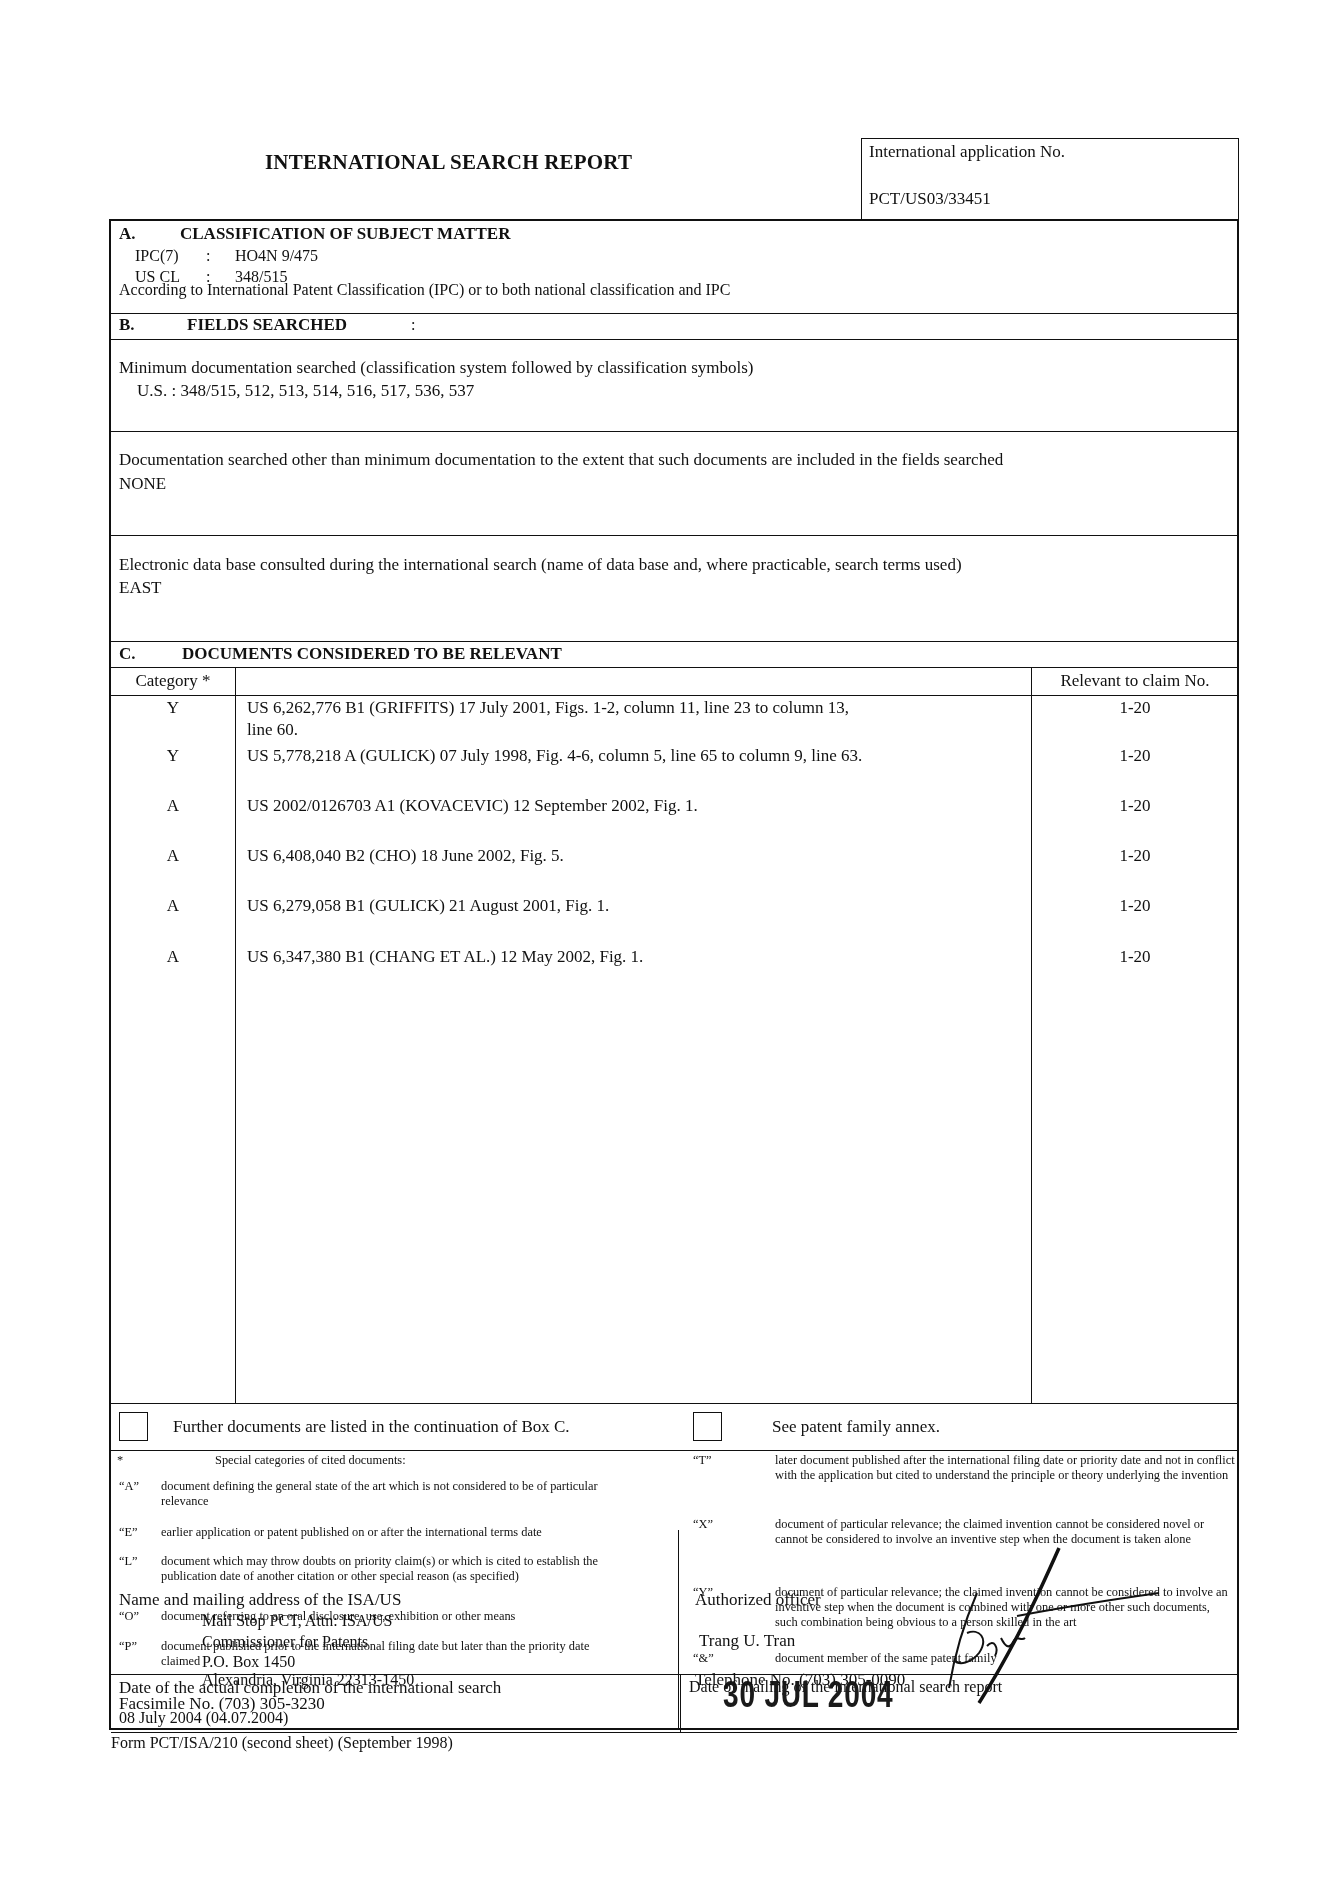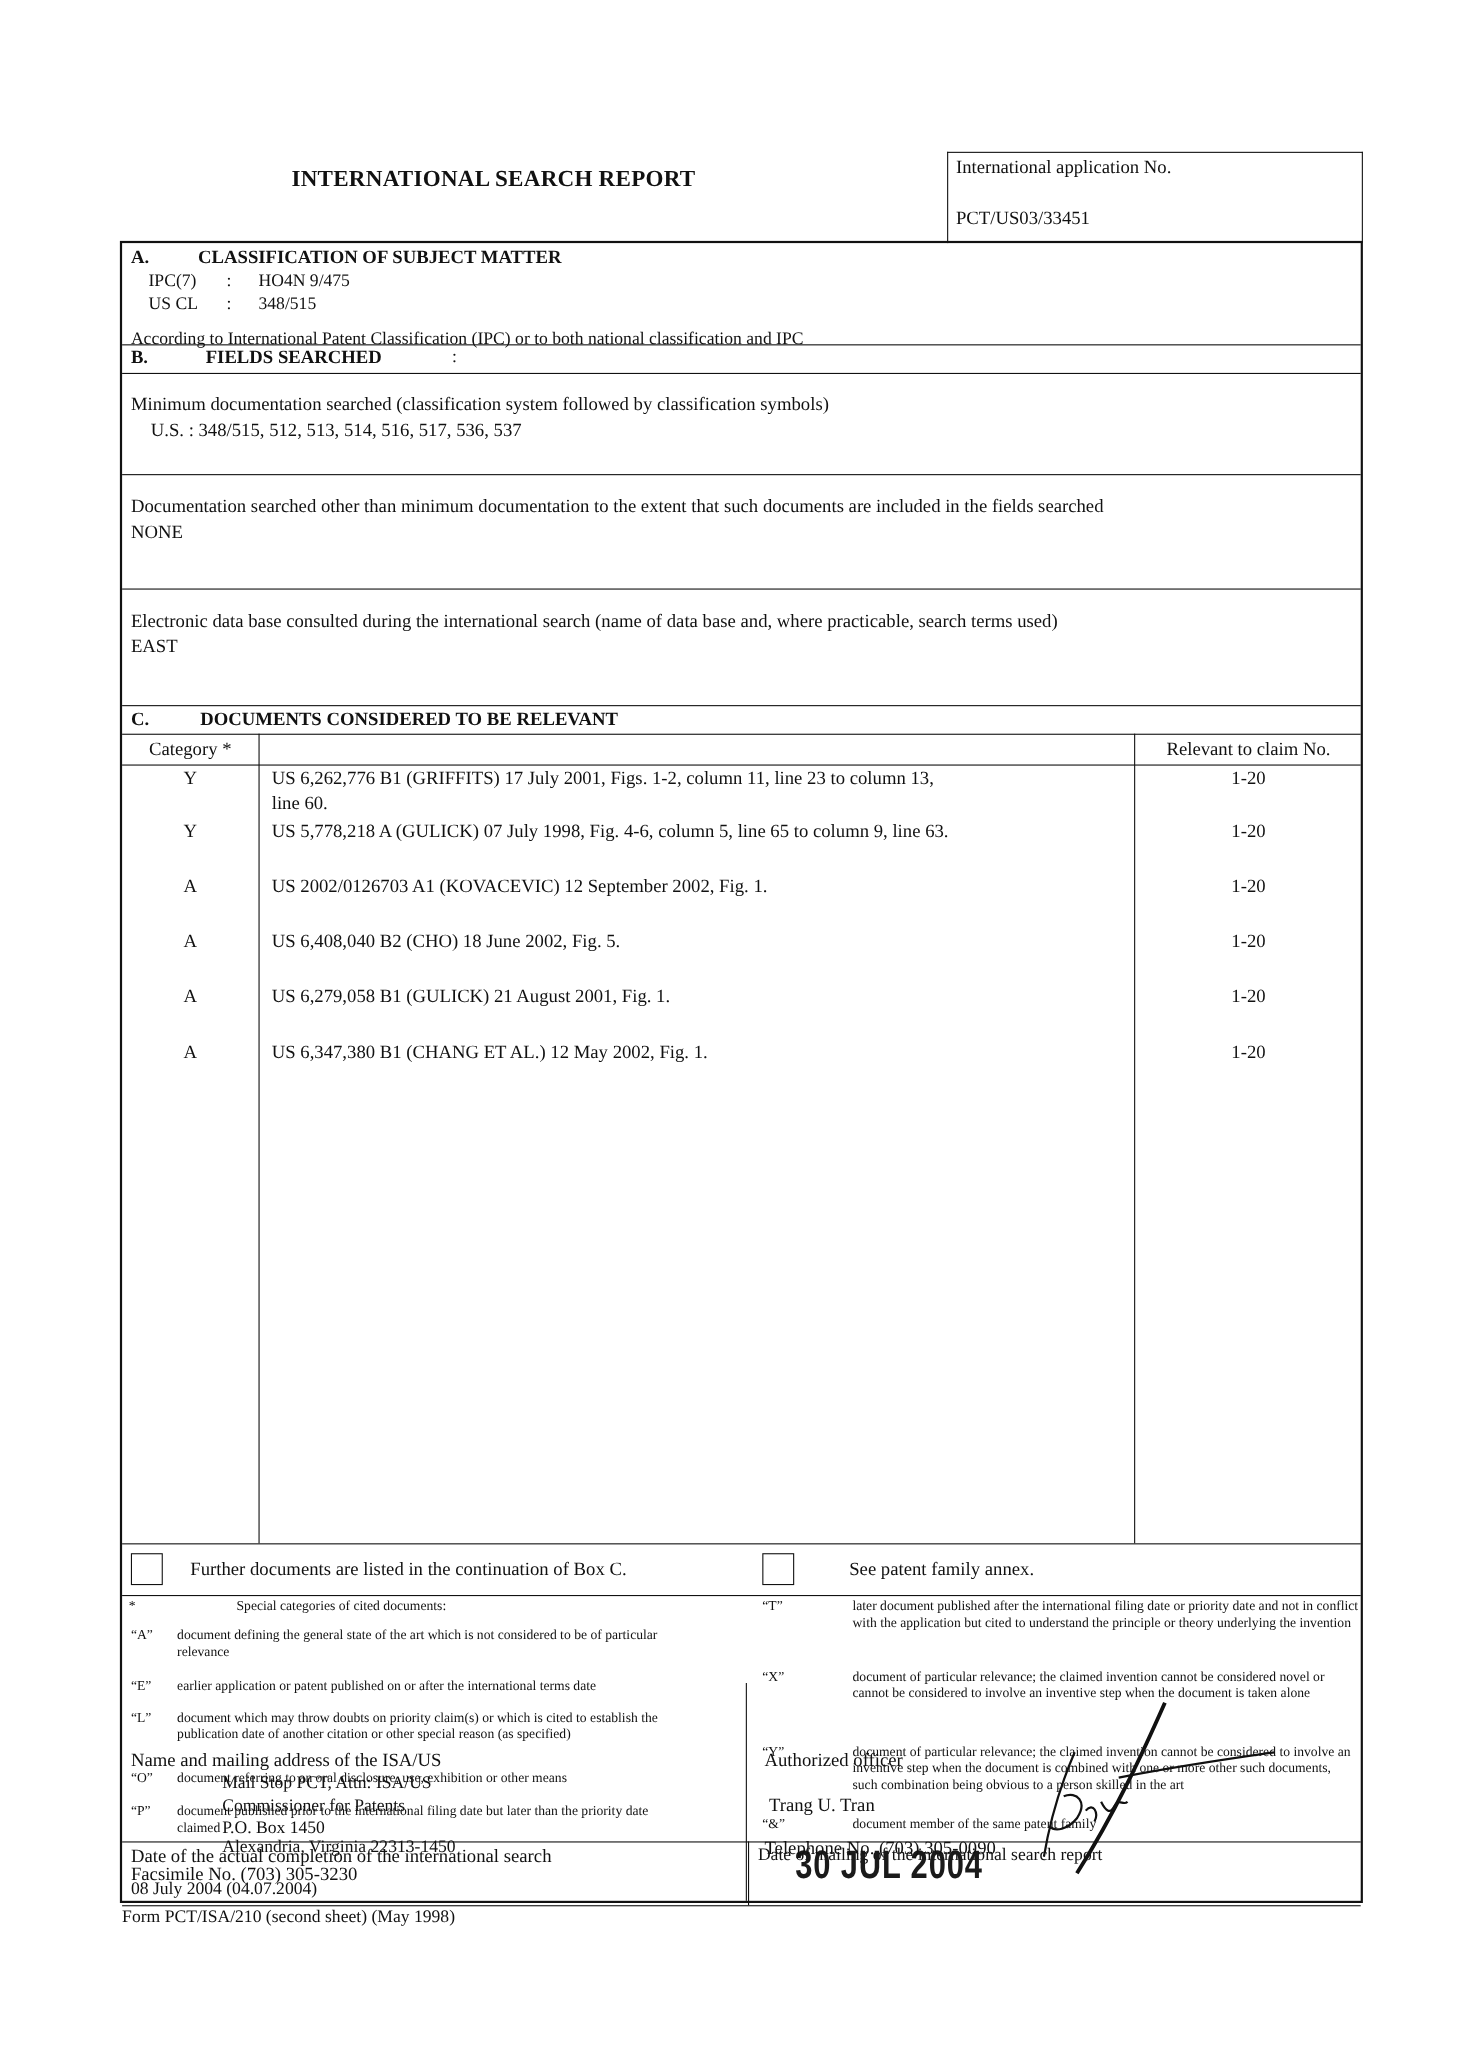--- a/index.html
+++ b/index.html
@@ -33,21 +33,21 @@
 <div class="abs frame">
 
   <div class="abs b t17" style="left:8px; top:3px;">A.</div>
   <div class="abs b t17" style="left:69px; top:3px;">CLASSIFICATION OF SUBJECT MATTER</div>
   <div class="abs t16" style="left:24px; top:26px;">IPC(7)</div>
   <div class="abs t16" style="left:95px; top:26px;">:</div>
   <div class="abs t16" style="left:124px; top:26px;">HO4N 9/475</div>
   <div class="abs t16" style="left:24px; top:47px;">US CL</div>
   <div class="abs t16" style="left:95px; top:47px;">:</div>
   <div class="abs t16" style="left:124px; top:47px;">348/515</div>
-  <div class="abs t16" style="left:8px; top:79px;">According to International Patent Classification (IPC) or to both national classification and IPC</div>
+  <div class="abs t16" style="left:8px; top:60px;">According to International Patent Classification (IPC) or to both national classification and IPC</div>
 
   <div class="hline" style="top:92px;"></div>
 
   <div class="abs b t17" style="left:8px; top:94px;">B.</div>
   <div class="abs b t17" style="left:76px; top:94px;">FIELDS SEARCHED</div>
   <div class="abs t16" style="left:300px; top:95px;">:</div>
 
   <div class="hline" style="top:118px;"></div>
 
   <div class="abs t17" style="left:8px; top:137px;">Minimum documentation searched (classification system followed by classification symbols)</div>
@@ -182,13 +182,13 @@
   <div class="abs t17" style="left:590px; top:43px;">Trang U. Tran</div>
   <div class="abs t17" style="left:586px; top:82px;">Telephone No.  (703) 305-0090</div>
 
   <svg class="sig" style="left:800px; top:-50px;" width="310" height="175" viewBox="0 0 310 175">
     <path d="M68 55 C 55 85, 45 120, 40 150 M 58 95 C 70 90, 80 100, 70 115 C 62 125, 50 128, 45 122 M 78 108 C 85 100, 90 110, 86 118 M 92 100 C 96 108, 100 112, 104 104 M 104 104 C 108 96, 112 104, 116 100" fill="none" stroke="#111" stroke-width="2"></path>
     <path d="M150 10 C 130 55, 105 110, 70 165" fill="none" stroke="#111" stroke-width="3.5"></path>
     <path d="M108 78 C 150 70, 200 62, 250 55" fill="none" stroke="#111" stroke-width="2"></path>
   </svg>
 </div>
 
-<div class="abs t16" style="left:111px; top:1734px;">Form PCT/ISA/210 (second sheet) (May 1998)</div>
+<div class="abs t16" style="left:111px; top:1734px;">Form PCT/ISA/210 (second sheet) (September 1998)</div>
 
 </body></html>

